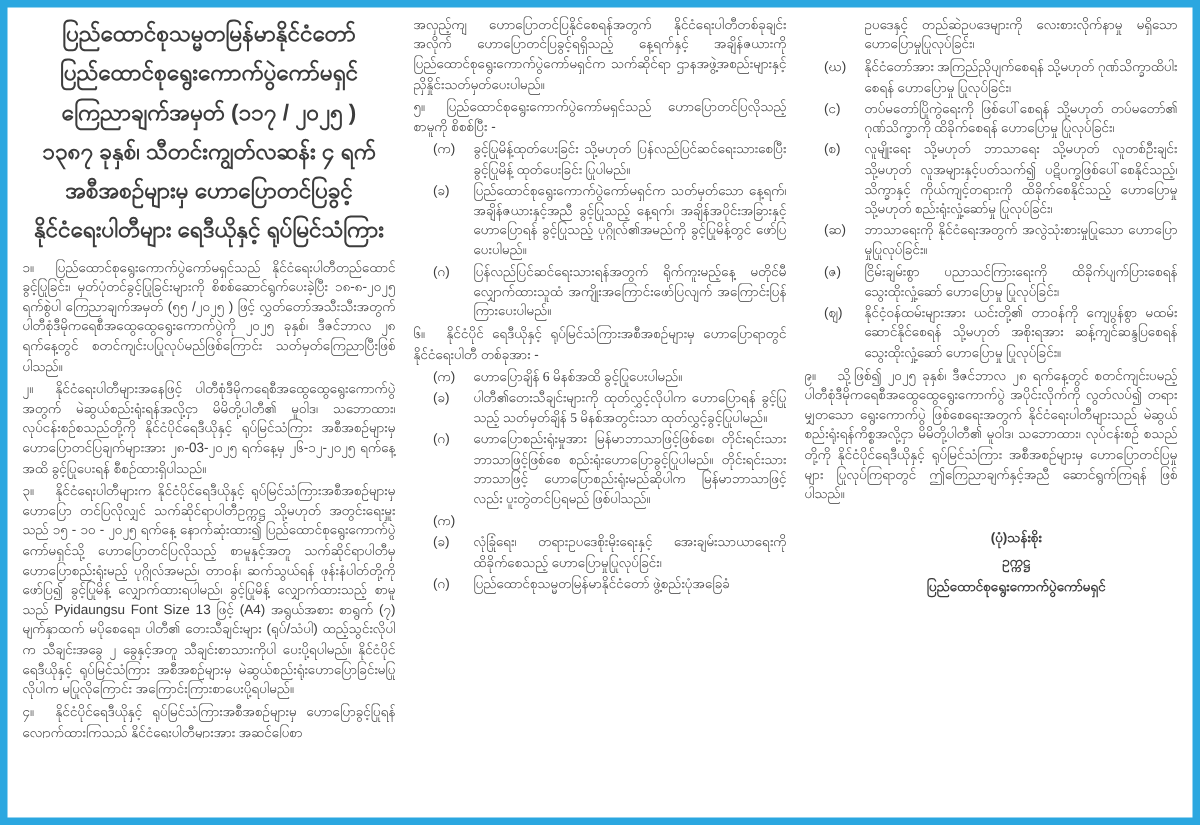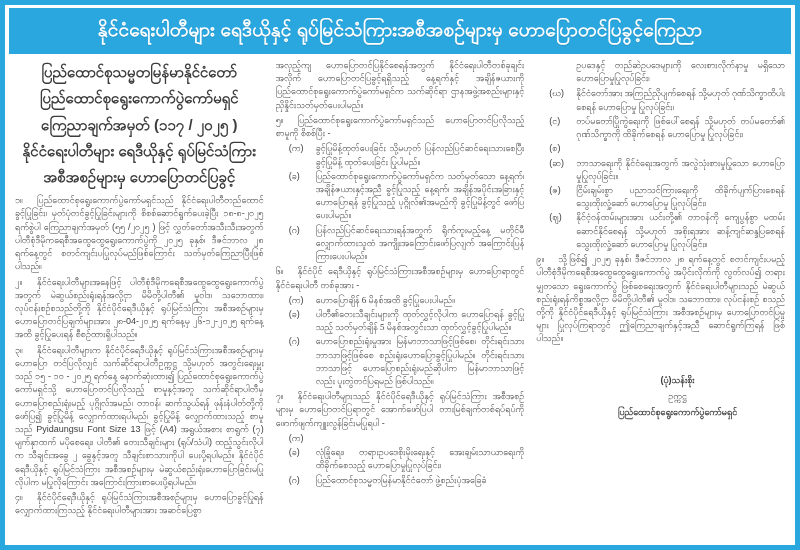--- a/index.html
+++ b/index.html
@@ -59,51 +59,49 @@
   .masthead .mh{white-space:nowrap;overflow:hidden;}
   .para{margin:0 0 2px 0;}
   .pnum{display:inline-block;min-width:16px;margin-right:6px;}
   .items{margin:0 0 2px 0;padding-left:13px;}
   .item{display:flex;margin:0 0 1px 0;}
   .item .ilabel{flex:0 0 27px;}
   .item .itext{flex:1 1 auto;text-align:justify;font-family:Liberation Serif, serif;}
   .cont{margin:0 0 2px 0;}
   .cont-indent{padding-left:40px;font-family:Liberation Serif, serif;}
   .sig{
-    margin-top:26px;
+    margin-top:14px;
     margin-left:auto;
     width:215px;
     text-align:center;
     line-height:1.8;
   }
   .sig .sig-name{font-weight:bold;}
-  .sig .sig-title{font-weight:normal;}
+  .sig .sig-title{font-weight:bold;}
   .sig .sig-org{font-weight:bold;white-space:nowrap;}
 </style>
 </head>
 <body>
 
 <div class="page">
 
-  <div class="banner">
-    <span class="banner-text">နိုင်ငံရေးပါတီများ ရေဒီယိုနှင့် ရုပ်မြင်သံကြားအစီအစဉ်များမှ ဟောပြောတင်ပြခွင့်ကြေညာ</span>
-  </div>
 
   <div class="content">
 
     <div class="col">
       <div class="masthead">
         <div class="mh">ပြည်ထောင်စုသမ္မတမြန်မာနိုင်ငံတော်</div>
         <div class="mh">ပြည်ထောင်စုရွေးကောက်ပွဲကော်မရှင်</div>
         <div class="mh">ကြေညာချက်အမှတ် (၁၁၇ / ၂၀၂၅ )</div>
+        <div class="mh">၁၃၈၇ ခုနှစ်၊ သီတင်းကျွတ်လဆန်း ၄ ရက်</div>
+        <div class="mh">အစီအစဉ်များမှ ဟောပြောတင်ပြခွင့်</div>
         <div class="mh">နိုင်ငံရေးပါတီများ ရေဒီယိုနှင့် ရုပ်မြင်သံကြား</div>
-        <div class="mh">အစီအစဉ်များမှ ဟောပြောတင်ပြခွင့်</div>
       </div>
       <p class="para"><span class="pnum">၁။</span><span>ပြည်ထောင်စုရွေးကောက်ပွဲကော်မရှင်သည် နိုင်ငံရေးပါတီတည်ထောင်ခွင့်ပြုခြင်း၊ မှတ်ပုံတင်ခွင့်ပြုခြင်းများကို စိစစ်ဆောင်ရွက်ပေးခဲ့ပြီး ၁၈-၈-၂၀၂၅ ရက်စွဲပါ ကြေညာချက်အမှတ် (၅၅ /၂၀၂၅ ) ဖြင့် လွှတ်တော်အသီးသီးအတွက် ပါတီစုံဒီမိုကရေစီအထွေထွေရွေးကောက်ပွဲကို ၂၀၂၅ ခုနှစ်၊ ဒီဇင်ဘာလ ၂၈ ရက်နေ့တွင် စတင်ကျင်းပပြုလုပ်မည်ဖြစ်ကြောင်း သတ်မှတ်ကြေညာပြီးဖြစ်ပါသည်။</span></p>
-      <p class="para"><span class="pnum">၂။</span><span>နိုင်ငံရေးပါတီများအနေဖြင့် ပါတီစုံဒီမိုကရေစီအထွေထွေရွေးကောက်ပွဲအတွက် မဲဆွယ်စည်းရုံးရန်အလို့ငှာ မိမိတို့ပါတီ၏ မူဝါဒ၊ သဘောထား၊ လုပ်ငန်းစဉ်စသည်တို့ကို နိုင်ငံပိုင်ရေဒီယိုနှင့် ရုပ်မြင်သံကြား အစီအစဉ်များမှ ဟောပြောတင်ပြချက်များအား ၂၈-04-၂၀၂၅ ရက်နေ့မှ ၂၆-၁၂-၂၀၂၅ ရက်နေ့အထိ ခွင့်ပြုပေးရန် စီစဉ်ထားရှိပါသည်။</span></p>
+      <p class="para"><span class="pnum">၂။</span><span>နိုင်ငံရေးပါတီများအနေဖြင့် ပါတီစုံဒီမိုကရေစီအထွေထွေရွေးကောက်ပွဲအတွက် မဲဆွယ်စည်းရုံးရန်အလို့ငှာ မိမိတို့ပါတီ၏ မူဝါဒ၊ သဘောထား၊ လုပ်ငန်းစဉ်စသည်တို့ကို နိုင်ငံပိုင်ရေဒီယိုနှင့် ရုပ်မြင်သံကြား အစီအစဉ်များမှ ဟောပြောတင်ပြချက်များအား ၂၈-03-၂၀၂၅ ရက်နေ့မှ ၂၆-၁၂-၂၀၂၅ ရက်နေ့အထိ ခွင့်ပြုပေးရန် စီစဉ်ထားရှိပါသည်။</span></p>
       <p class="para"><span class="pnum">၃။</span><span>နိုင်ငံရေးပါတီများက နိုင်ငံပိုင်ရေဒီယိုနှင့် ရုပ်မြင်သံကြားအစီအစဉ်များမှ ဟောပြော တင်ပြလိုလျှင် သက်ဆိုင်ရာပါတီဥက္ကဋ္ဌ သို့မဟုတ် အတွင်းရေးမှူးသည် ၁၅ - ၁၀ - ၂၀၂၅ ရက်နေ့ နောက်ဆုံးထား၍ ပြည်ထောင်စုရွေးကောက်ပွဲကော်မရှင်သို့ ဟောပြောတင်ပြလိုသည့် စာမူနှင့်အတူ သက်ဆိုင်ရာပါတီမှ ဟောပြောစည်းရုံးမည့် ပုဂ္ဂိုလ်အမည်၊ တာဝန်၊ ဆက်သွယ်ရန် ဖုန်းနံပါတ်တို့ကိုဖော်ပြ၍ ခွင့်ပြုမိန့် လျှောက်ထားရပါမည်၊ ခွင့်ပြုမိန့် လျှောက်ထားသည့် စာမူသည် Pyidaungsu Font Size 13 ဖြင့် (A4) အရွယ်အစား စာရွက် (၇) မျက်နှာထက် မပိုစေရေး၊ ပါတီ၏ တေးသီချင်းများ (ရုပ်/သံပါ) ထည့်သွင်းလိုပါက သီချင်းအခွေ ၂ ခွေနှင့်အတူ သီချင်းစာသားကိုပါ ပေးပို့ရပါမည်။ နိုင်ငံပိုင်ရေဒီယိုနှင့် ရုပ်မြင်သံကြား အစီအစဉ်များမှ မဲဆွယ်စည်းရုံးဟောပြောခြင်းမပြုလိုပါက မပြုလိုကြောင်း အကြောင်းကြားစာပေးပို့ရပါမည်။</span></p>
       <p class="para"><span class="pnum">၄။</span><span>နိုင်ငံပိုင်ရေဒီယိုနှင့် ရုပ်မြင်သံကြားအစီအစဉ်များမှ ဟောပြောခွင့်ပြုရန် လျှောက်ထားကြသည့် နိုင်ငံရေးပါတီများအား အဆင်ပြေစွာ</span></p>
     </div>
 
     <div class="col">
       <p class="cont">အလှည့်ကျ ဟောပြောတင်ပြနိုင်စေရန်အတွက် နိုင်ငံရေးပါတီတစ်ခုချင်းအလိုက် ဟောပြောတင်ပြခွင့်ရရှိသည့် နေ့ရက်နှင့် အချိန်ဇယားကို ပြည်ထောင်စုရွေးကောက်ပွဲကော်မရှင်က သက်ဆိုင်ရာ ဌာနအဖွဲ့အစည်းများနှင့် ညှိနှိုင်းသတ်မှတ်ပေးပါမည်။</p>
 
       <p class="para"><span class="pnum">၅။</span><span>ပြည်ထောင်စုရွေးကောက်ပွဲကော်မရှင်သည် ဟောပြောတင်ပြလိုသည့်စာမူကို စိစစ်ပြီး -</span></p>
       <div class="items">
         <div class="item">
@@ -129,21 +127,20 @@
         <div class="item">
             <span class="ilabel">(ခ)</span>
             <span class="itext">ပါတီ၏တေးသီချင်းများကို ထုတ်လွှင့်လိုပါက ဟောပြောရန် ခွင့်ပြုသည့် သတ်မှတ်ချိန် 5 မိနစ်အတွင်းသာ ထုတ်လွှင့်ခွင့်ပြုပါမည်။</span>
           </div>
         <div class="item">
             <span class="ilabel">(ဂ)</span>
             <span class="itext">ဟောပြောစည်းရုံးမှုအား မြန်မာဘာသာဖြင့်ဖြစ်စေ၊ တိုင်းရင်းသားဘာသာဖြင့်ဖြစ်စေ စည်းရုံးဟောပြောခွင့်ပြုပါမည်။ တိုင်းရင်းသားဘာသာဖြင့် ဟောပြောစည်းရုံးမည်ဆိုပါက မြန်မာဘာသာဖြင့်လည်း ပူးတွဲတင်ပြရမည် ဖြစ်ပါသည်။</span>
           </div>
       </div>
 
-      <p class="para"><span class="pnum">၇။</span><span>နိုင်ငံရေးပါတီများသည် နိုင်ငံပိုင်ရေဒီယိုနှင့် ရုပ်မြင်သံကြား အစီအစဉ်များမှ ဟောပြောတင်ပြရာတွင် အောက်ဖော်ပြပါ တားမြစ်ချက်တစ်ရပ်ရပ်ကို ဖောက်ဖျက်ကျူးလွန်ခြင်းမပြုရပါ -</span></p>
       <div class="items">
         <div class="item">
             <span class="ilabel">(က)</span>
           </div>
         <div class="item">
             <span class="ilabel">(ခ)</span>
             <span class="itext">လုံခြုံရေး၊ တရားဥပဒေစိုးမိုးရေးနှင့် အေးချမ်းသာယာရေးကို ထိခိုက်စေသည့် ဟောပြောမှုပြုလုပ်ခြင်း၊</span>
           </div>
         <div class="item">
             <span class="ilabel">(ဂ)</span>
@@ -158,20 +155,21 @@
         <div class="item">
             <span class="ilabel">(ဃ)</span>
             <span class="itext">နိုင်ငံတော်အား အကြည်ညိုပျက်စေရန် သို့မဟုတ် ဂုဏ်သိက္ခာထိပါးစေရန် ဟောပြောမှု ပြုလုပ်ခြင်း၊</span>
           </div>
         <div class="item">
             <span class="ilabel">(င)</span>
             <span class="itext">တပ်မတော်ပြိုကွဲရေးကို ဖြစ်ပေါ်စေရန် သို့မဟုတ် တပ်မတော်၏ ဂုဏ်သိက္ခာကို ထိခိုက်စေရန် ဟောပြောမှု ပြုလုပ်ခြင်း၊</span>
           </div>
         <div class="item">
             <span class="ilabel">(စ)</span>
+            <span class="itext">လူမျိုးရေး သို့မဟုတ် ဘာသာရေး သို့မဟုတ် လူတစ်ဦးချင်း သို့မဟုတ် လူအများနှင့်ပတ်သက်၍ ပဋိပက္ခဖြစ်ပေါ်စေနိုင်သည့်၊ သိက္ခာနှင့် ကိုယ်ကျင့်တရားကို ထိခိုက်စေနိုင်သည့် ဟောပြောမှု သို့မဟုတ် စည်းရုံးလှုံ့ဆော်မှု ပြုလုပ်ခြင်း၊</span>
           </div>
         <div class="item">
             <span class="ilabel">(ဆ)</span>
             <span class="itext">ဘာသာရေးကို နိုင်ငံရေးအတွက် အလွဲသုံးစားမှုပြုသော ဟောပြောမှုပြုလုပ်ခြင်း။</span>
           </div>
         <div class="item">
             <span class="ilabel">(ဇ)</span>
             <span class="itext">ငြိမ်းချမ်းစွာ ပညာသင်ကြားရေးကို ထိခိုက်ပျက်ပြားစေရန် သွေးထိုးလှုံ့ဆော် ဟောပြောမှု ပြုလုပ်ခြင်း၊</span>
           </div>
         <div class="item">

